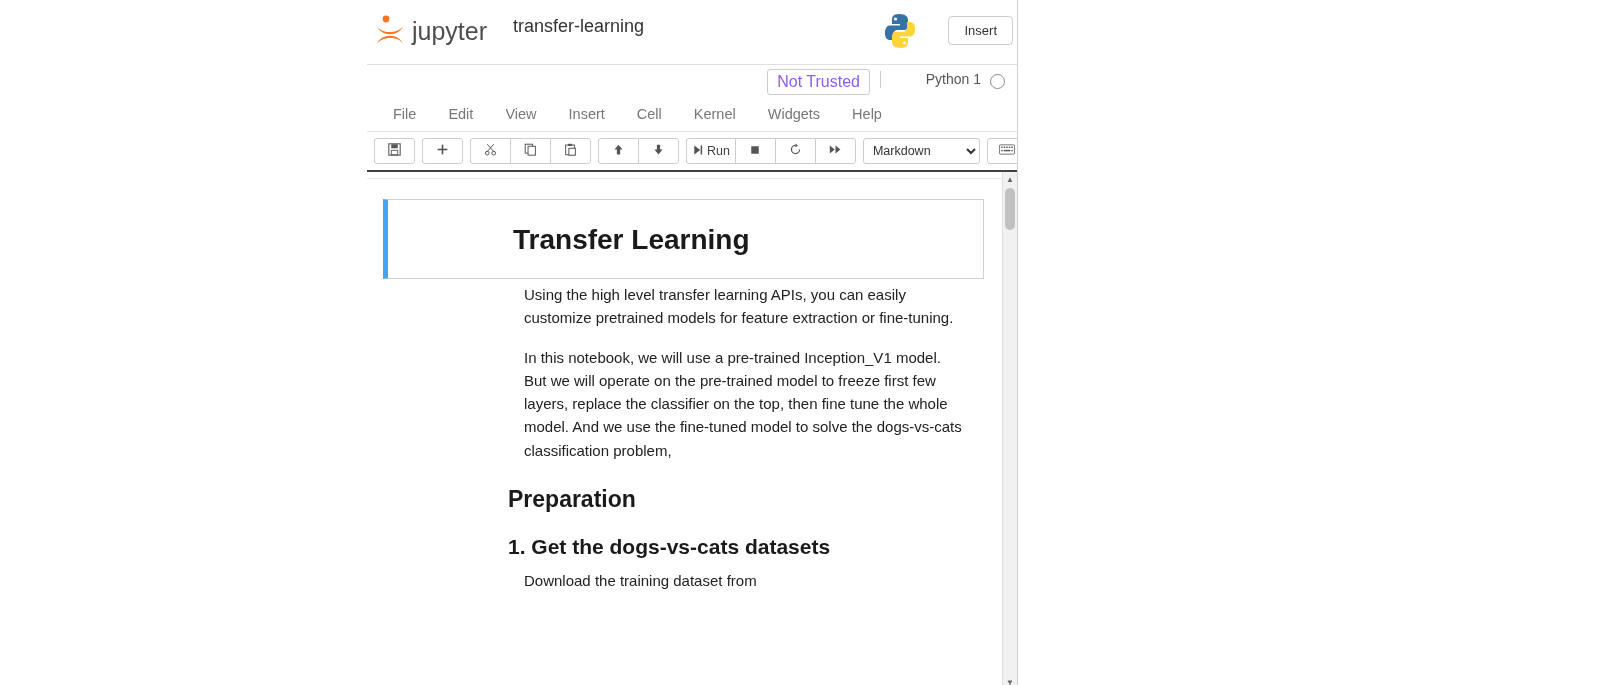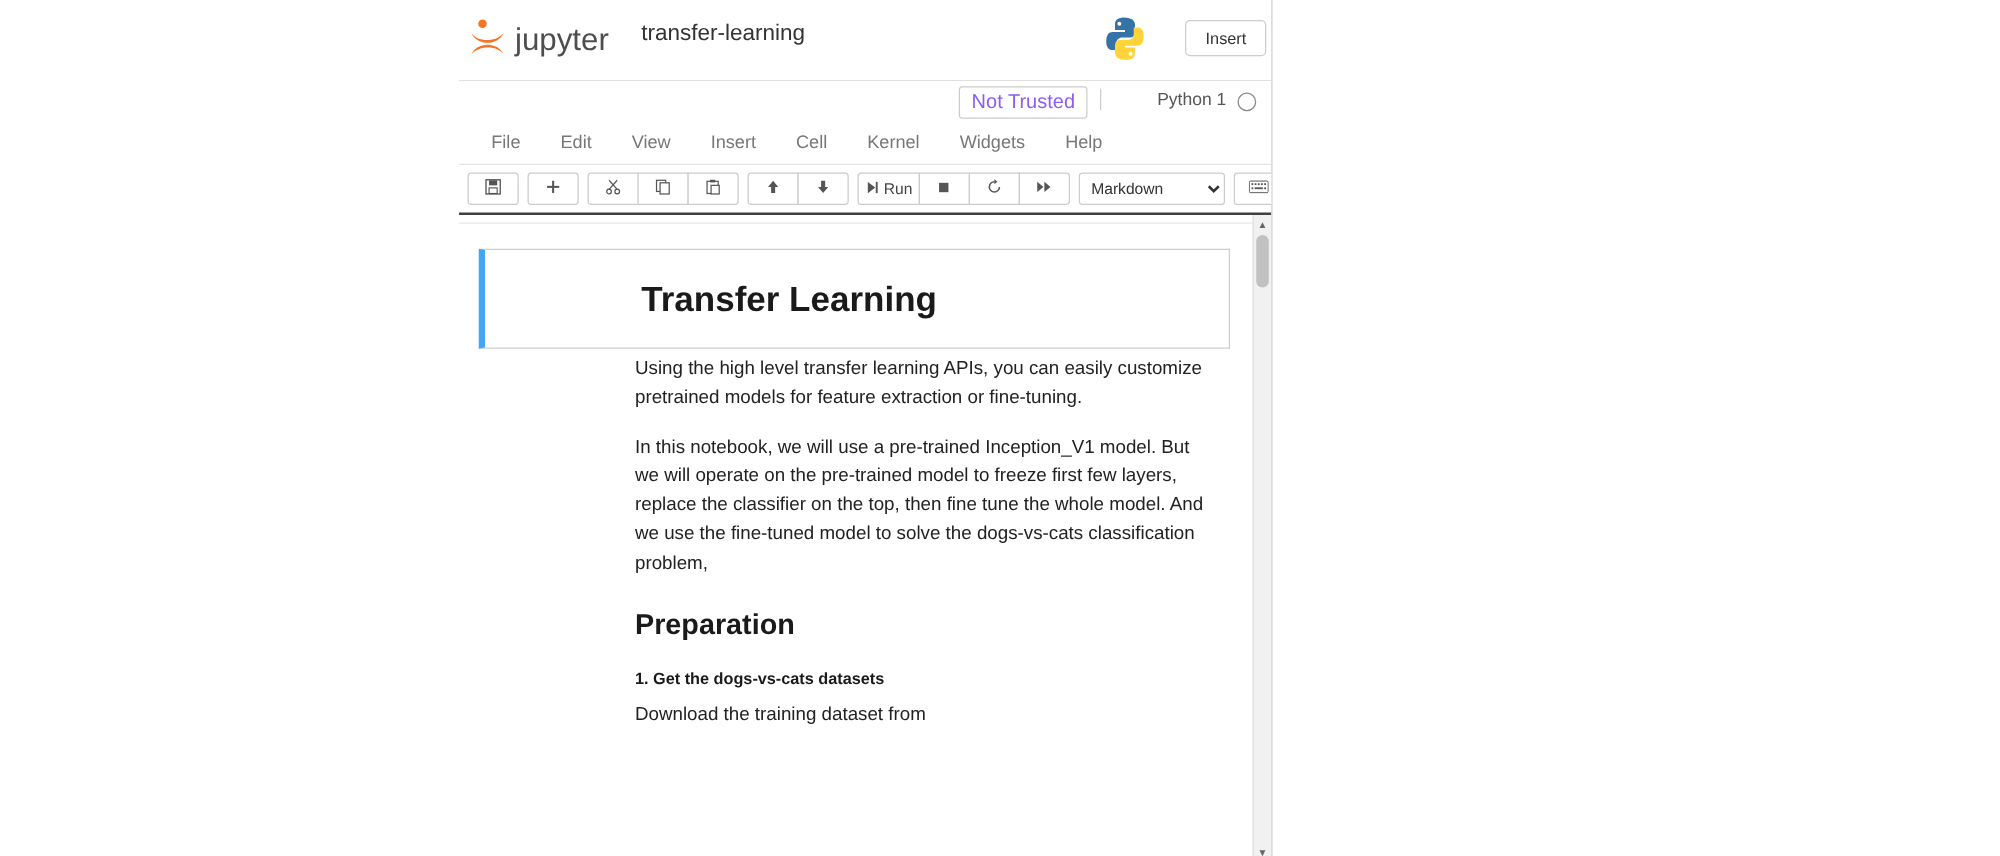--- a/index.html
+++ b/index.html
@@ -260,30 +260,30 @@
     margin: 9px 0 8px 0;
     line-height: 1.25;
   }
   h2.nb-h2 {
     font-size: 23px;
     font-weight: bold;
     color: #1a1a1a;
     margin: 24px 0 10px 0;
   }
   h3.nb-h3 {
-    font-size: 13px;
+    font-size: 21px;
     font-weight: bold;
     color: #1a1a1a;
     margin: 22px 0 10px 0;
   }
   p.nb-p {
     font-size: 15px;
     line-height: 1.55;
     color: #222222;
-    margin: 0 0 16px 0;
+    margin: 0 0 16px 16px;
   }
   .md-body { padding-left: 125px; padding-right: 20px; padding-top: 4px; }
 </style>
 </head>
 <body>
 
 <div id="app">
 
   <div class="header">
 

